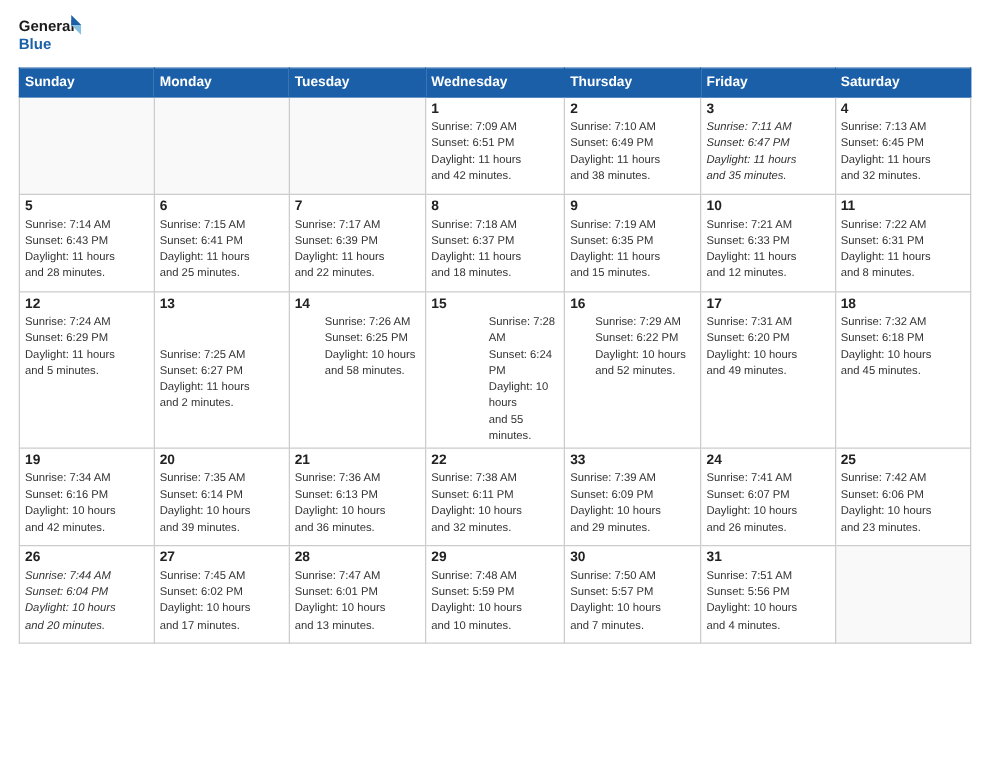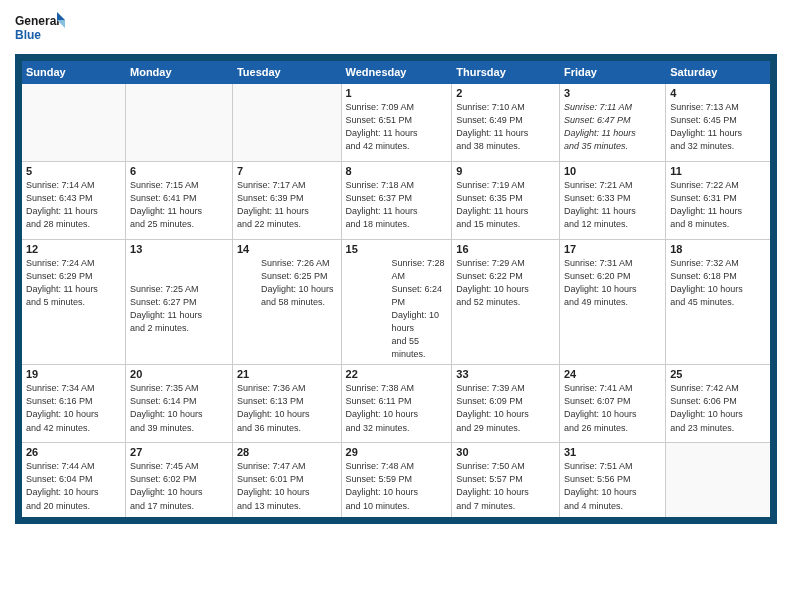--- a/index.html
+++ b/index.html
@@ -37,21 +37,21 @@
       line-height: 1.1;
     }
     .location-title {
       font-size: 14px;
       color: #333;
       margin-top: 2px;
     }
     .calendar {
       width: 100%;
       border-collapse: collapse;
-      border: 7px solid #0c4a6e;
+      border: 1px solid #0c4a6e;
     }
     .calendar th {
       background: #1a5fa8;
       color: #fff;
       font-size: 11px;
       font-weight: bold;
       padding: 5px 4px;
       text-align: left;
       border: 1px solid #1a5fa8;
     }
@@ -219,21 +219,21 @@
           </td>
           <td>
             <div class="day-num">15</div>
             <div class="day-info" style="white-space: pre-line; margin-left: 46px;">Sunrise: 7:28 AM
 Sunset: 6:24 PM
 Daylight: 10 hours
 and 55 minutes.</div>
           </td>
           <td>
             <div class="day-num">16</div>
-            <div class="day-info" style="white-space: pre-line;">Sunrise: 7:29 AM
+            <div class="day-info" style="white-space: pre-line; margin-left: 20px;">Sunrise: 7:29 AM
 Sunset: 6:22 PM
 Daylight: 10 hours
 and 52 minutes.</div>
           </td>
           <td>
             <div class="day-num">17</div>
             <div class="day-info" style="white-space: pre-line;">Sunrise: 7:31 AM
 Sunset: 6:20 PM
 Daylight: 10 hours
 and 49 minutes.</div>
@@ -293,21 +293,21 @@
             <div class="day-num">25</div>
             <div class="day-info" style="white-space: pre-line;">Sunrise: 7:42 AM
 Sunset: 6:06 PM
 Daylight: 10 hours
 and 23 minutes.</div>
           </td>
         </tr>
         <tr>
           <td>
             <div class="day-num">26</div>
-            <div class="day-info" style="white-space: pre-line;">Sunrise: 7:44 AM
+            <div class="day-info" style="white-space: pre-line; font-style: italic;">Sunrise: 7:44 AM
 Sunset: 6:04 PM
 Daylight: 10 hours
 and 20 minutes.</div>
           </td>
           <td>
             <div class="day-num">27</div>
             <div class="day-info" style="white-space: pre-line;">Sunrise: 7:45 AM
 Sunset: 6:02 PM
 Daylight: 10 hours
 and 17 minutes.</div>

